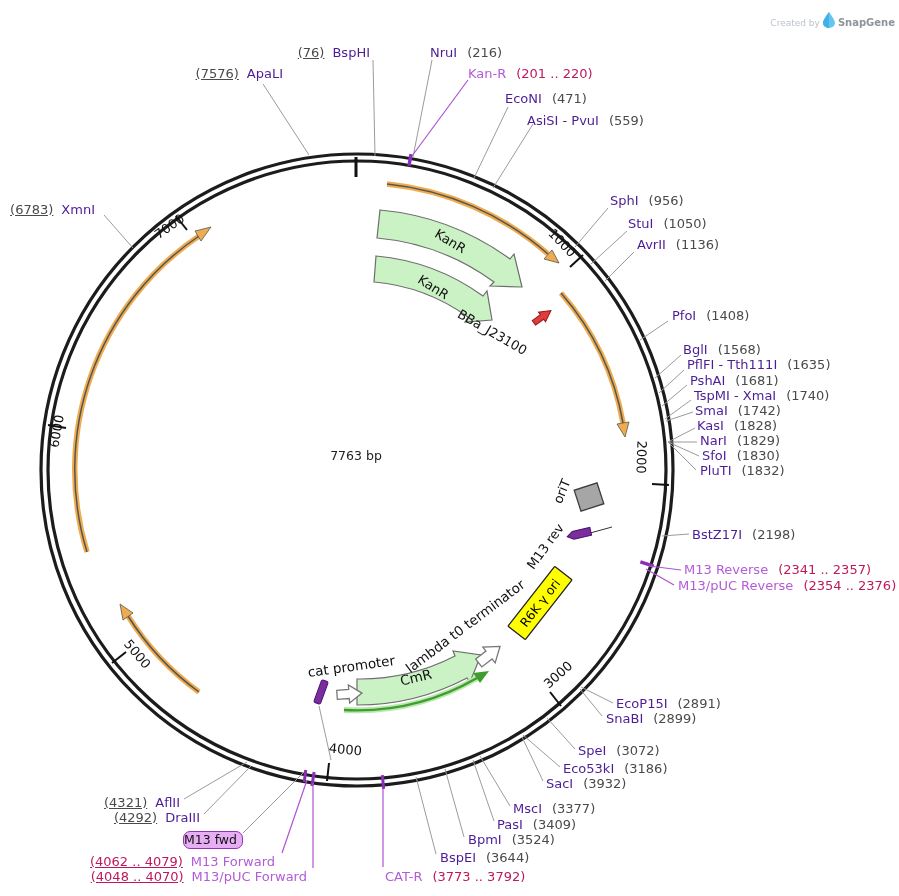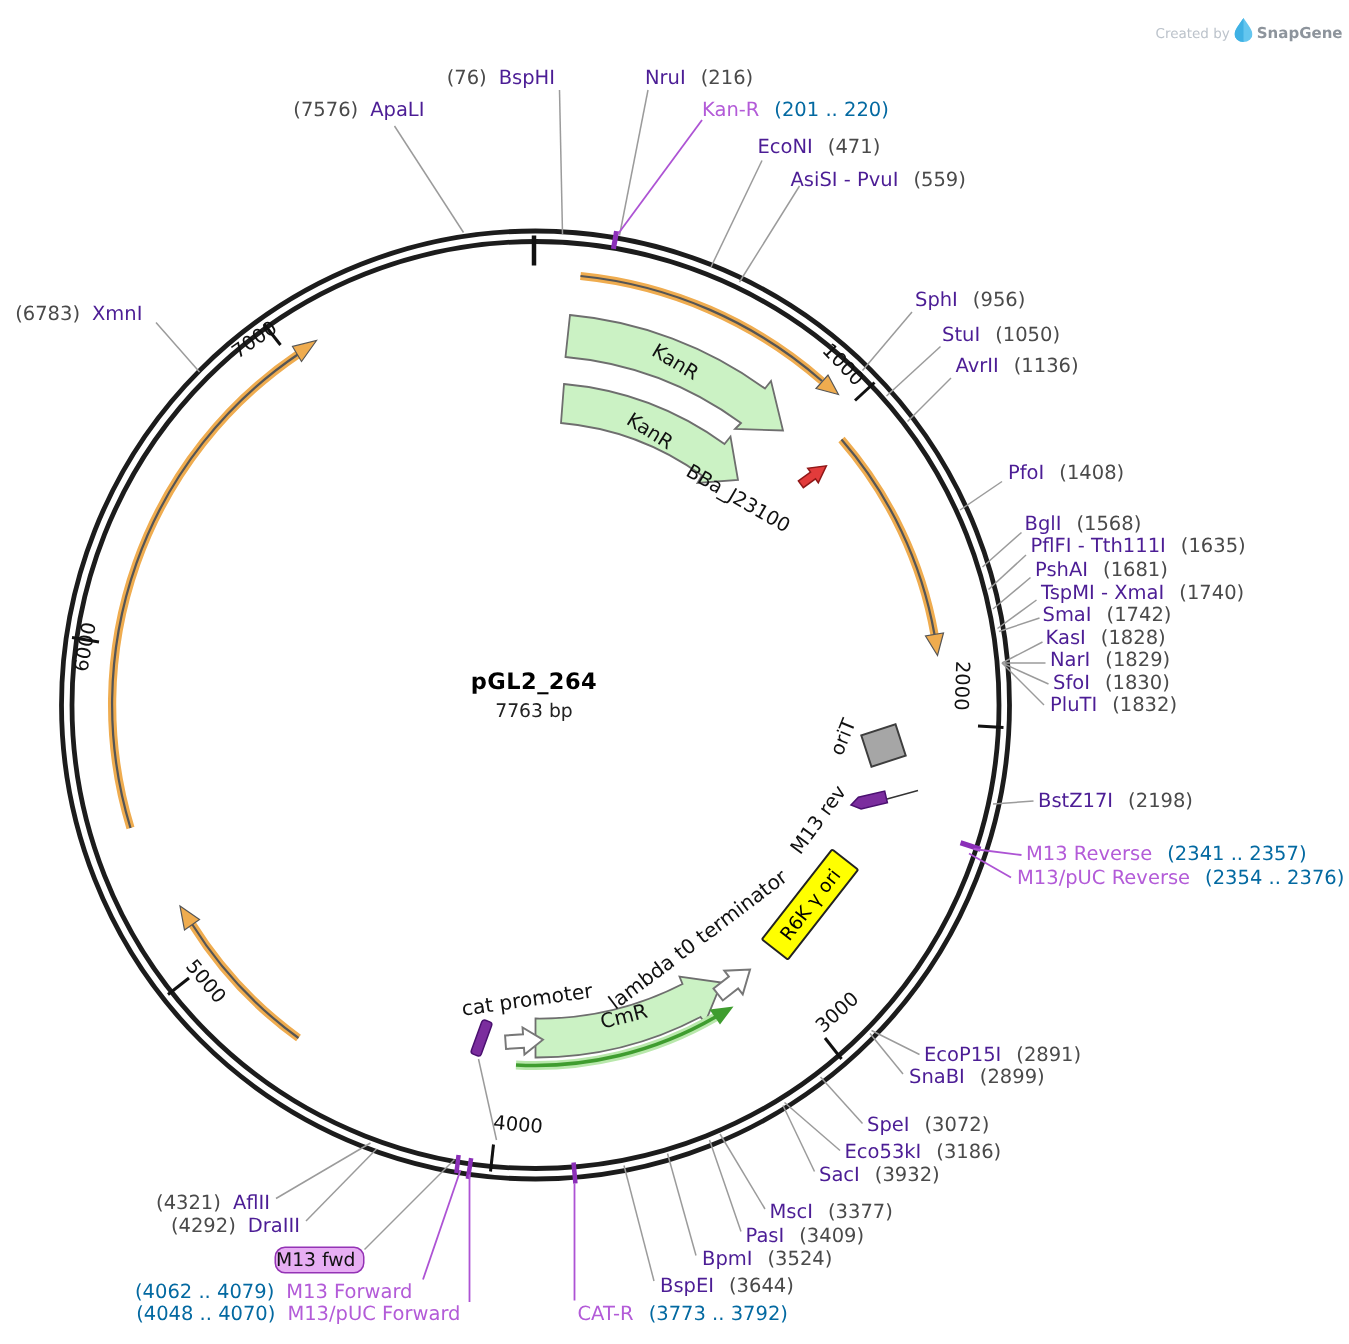--- a/index.html
+++ b/index.html
@@ -3,25 +3,25 @@
 <meta charset="utf-8">
 <style>
   html,body{margin:0;padding:0;}
   body{font-family:"DejaVu Sans","Liberation Sans",sans-serif;background:#ffffff;}
   #stage{position:relative;width:899px;height:896px;background:#fff;overflow:hidden;}
   #plasmid-svg{position:absolute;left:0;top:0;}
   .lbl{position:absolute;white-space:nowrap;font-size:13px;line-height:14px;color:#000;}
   .lbl .nm{font-weight:normal;color:#4c1d95;}
   .lbl .p{color:#4a4a4a;}
   .lbl .p.after{margin-left:10px;text-align:right;}
-  .lbl .p.before{margin-right:8px;}
+  .lbl .p.before{margin-right:8px;text-decoration:underline;}
   .lbl.right-align{text-align:right;}
   .primer{color:#b35bd8;}
   .primer .nm{font-weight:normal;color:#b35bd8;}
-  .primer .p{color:#0369a1;}
+  .primer .p{color:#be185d;}
   .m13fwd-box{position:absolute;left:183px;top:831px;width:58px;height:16px;
     background:#e7aef3;border:1.4px solid #9433b5;border-radius:7px;
     font-size:12.5px;color:#111;line-height:16px;}
   .title-block{position:absolute;left:256px;top:445px;width:200px;text-align:center;}
   .title-block .t{font-size:15px;font-weight:bold;color:#000;letter-spacing:.3px;}
   .title-block .s{font-size:12.5px;color:#222;margin-top:3px;}
   .watermark{position:absolute;right:4px;top:12px;font-size:9px;color:#bcc3cb;
     display:flex;align-items:flex-end;gap:3px;}
   .watermark .brand{font-size:10px;font-weight:600;color:#8d949c;}
   svg text{font-family:"DejaVu Sans","Liberation Sans",sans-serif;}
@@ -199,21 +199,20 @@
       <text transform="translate(490,336) rotate(30)" font-size="13">BBa_J23100</text>
       <text transform="translate(566,493) rotate(-68)" font-size="13">oriT</text>
       <text transform="translate(549,549) rotate(-54)" font-size="13">M13 rev</text>
       <text transform="translate(468,630) rotate(-37)" font-size="13.5">lambda t0 terminator</text>
       <text transform="translate(417,682) rotate(-14)" font-size="13.5">CmR</text>
       <text transform="translate(352,671) rotate(-8)" font-size="13.5">cat promoter</text>
     </g>
   </svg>
 
   <div class="title-block">
-    <div class="t">pGL2_264</div>
     <div class="s">7763 bp</div>
   </div>
 
   <div class="watermark">
     <span>Created by</span>
     <svg width="12" height="16" viewBox="0 0 12 16">
       <path d="M6,0 C2.5,5 0,8.4 0,11 a6,5 0 0 0 12,0 C12,8.4 9.5,5 6,0 Z" fill="#64c6ef"></path>
       <path d="M6,0 C2.5,5 0,8.4 0,11 a6,5 0 0 0 6,5 Z" fill="#3fb1e4"></path>
     </svg>
     <span class="brand">SnapGene</span>

